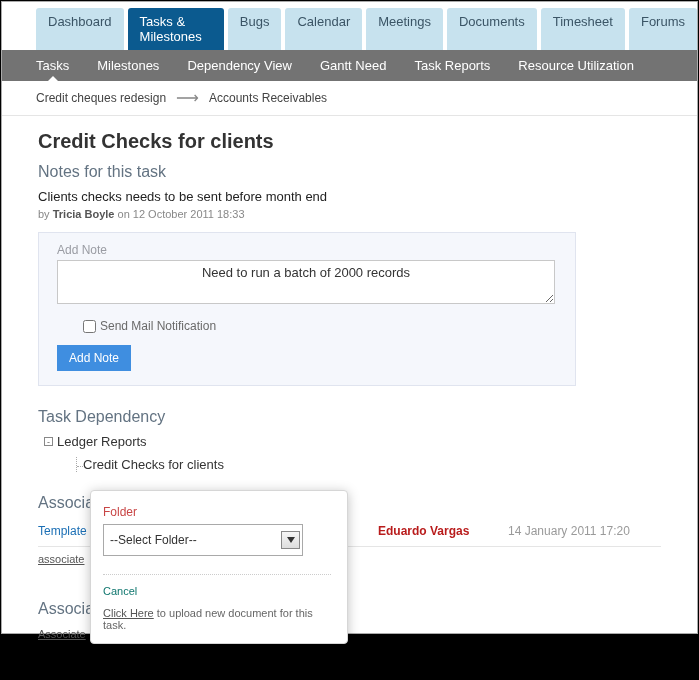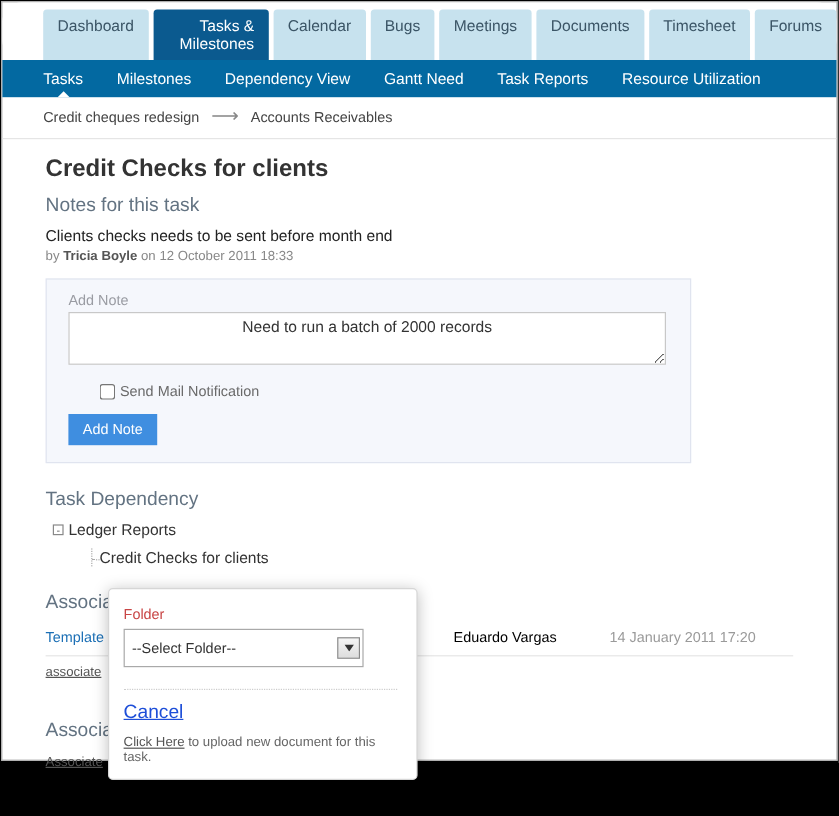--- a/index.html
+++ b/index.html
@@ -19,38 +19,36 @@
     border: 1px solid #aaa;
     position: relative;
     margin: 1px;
   }
   
   .topnav {
     display: flex;
     padding: 6px 0 0 34px;
     gap: 4px;
     background: #fff;
-    border-radius: 16px;
   }
   .toptab {
     background: #c7e2ee;
     color: #3b5566;
     padding: 6px 12px;
     font-size: 13px;
     border-radius: 3px 3px 0 0;
     cursor: pointer;
   }
   .toptab.active {
     background: #0b5a8f;
     color: #fff;
-    text-align: right;
   }
   
   .subnav {
-    background: #0369a1;
+    background: #737373;
     display: flex;
     gap: 28px;
     padding: 8px 0 8px 34px;
     color: #fff;
     font-size: 13px;
     position: relative;
     text-align: center;
   }
   .subnav-item { cursor: pointer; white-space: nowrap; position: relative; }
   .subnav-item.active::after {
@@ -177,21 +175,21 @@
   }
   
   .docs { margin-top: 16px; position: relative; }
   .doc-row {
     display: flex;
     font-size: 12px;
     color: #444;
     padding: 4px 0;
   }
   .doc-name { color: #1b6fb5; width: 340px; }
-  .doc-author { width: 130px; color: #000000; }
+  .doc-author { width: 130px; color: #b91c1c; font-weight: bold; }
   .doc-date { color: #9a9a9a; }
   .section-divider { border-top: 1px solid #e5e5e5; margin: 4px 0 4px 0; }
   .link-u {
     color: #555;
     font-size: 11px;
     text-decoration: underline;
     cursor: pointer;
   }
   
   .popup {
@@ -242,23 +240,22 @@
   }
   .btn-primary {
     background: #3f8ee0;
     color: #fff;
     border: none;
     padding: 6px 10px;
     font-size: 12px;
     cursor: pointer;
   }
   .popup-cancel {
-    color: #1d4ed8;
-    font-size: 16px;
-    text-decoration: underline;
+    color: #0f766e;
+    font-size: 11px;
     cursor: pointer;
   }
   .popup-upload {
     font-size: 11px;
     color: #666;
     margin-top: 10px;
   }
   .popup-upload .click-here {
     text-decoration: underline;
     color: #555;
@@ -266,22 +263,22 @@
   }
 </style>
 </head>
 <body>
 
 <div class="app">
 
   <div class="topnav">
     <div class="toptab">Dashboard</div>
     <div class="toptab active">Tasks &amp; Milestones</div>
+    <div class="toptab">Bugs</div>
     <div class="toptab">Calendar</div>
-    <div class="toptab">Bugs</div>
     <div class="toptab">Meetings</div>
     <div class="toptab">Documents</div>
     <div class="toptab">Timesheet</div>
     <div class="toptab">Forums</div>
   </div>
 
   <div class="subnav">
     <span class="subnav-item active">Tasks</span>
     <span class="subnav-item">Milestones</span>
     <span class="subnav-item">Dependency View</span>

